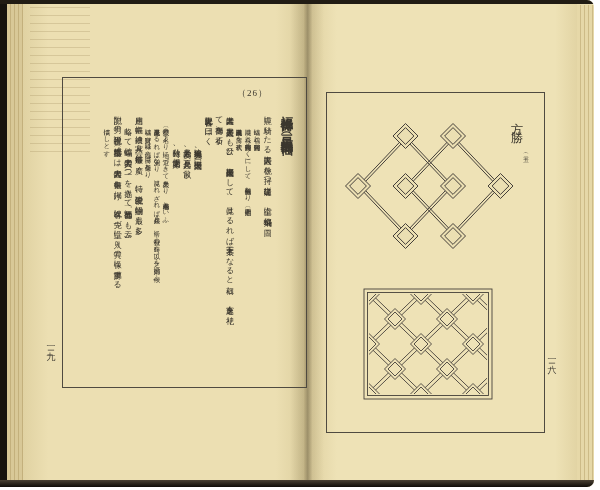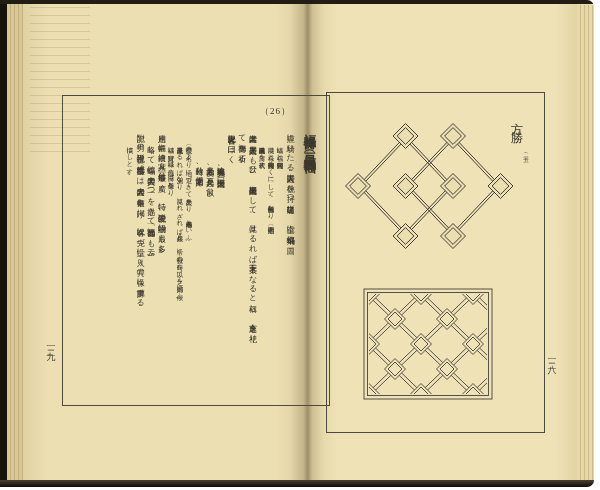--- a/index.html
+++ b/index.html
@@ -22,21 +22,21 @@
   
   .page{position:absolute;top:3px;height:480px;}
   .page-left{left:23px;width:281px;
              background:linear-gradient(90deg,#e0d2a2,#ecdfb2 9%,#ecdfb2 90%,#ddcf9f);}
   .page-right{left:304px;width:273px;
              background:linear-gradient(90deg,#dccd9c,#eee2b6 12%,#eee2b6 92%,#e2d4a4);}
   .gutter{position:absolute;left:290px;top:3px;width:34px;height:480px;
           background:linear-gradient(90deg,rgba(80,65,30,0) 0%,rgba(80,65,30,.18) 40%,rgba(50,40,18,.38) 52%,rgba(80,65,30,.12) 66%,rgba(80,65,30,0) 100%);}
   
   .frame{position:absolute;border:1px solid #4f4a40;box-sizing:border-box;}
-  .frame-left{left:62px;top:95px;width:268px;height:311px;overflow:hidden;}
+  .frame-left{left:62px;top:77px;width:245px;height:311px;overflow:hidden;}
   .frame-right{left:326px;top:92px;width:219px;height:341px;}
   
   .cols{position:absolute;inset:0;padding:6px 9px;writing-mode:vertical-rl;
         text-orientation:mixed;color:#3b372e;overflow:hidden;}
   .col{margin:0 1.5px;line-height:1.15;letter-spacing:.5px;}
   .col.title{font-size:12.5px;font-weight:bold;letter-spacing:1.5px;margin-left:8px;margin-right:3px;}
   .col.md{font-size:8px;}
   .col.sm{font-size:6.5px;letter-spacing:0;}
   .entry-no{position:absolute;top:9px;right:38px;font-size:9px;color:#3b372e;letter-spacing:1px;}
   .pagenum{position:absolute;writing-mode:vertical-rl;text-orientation:upright;

